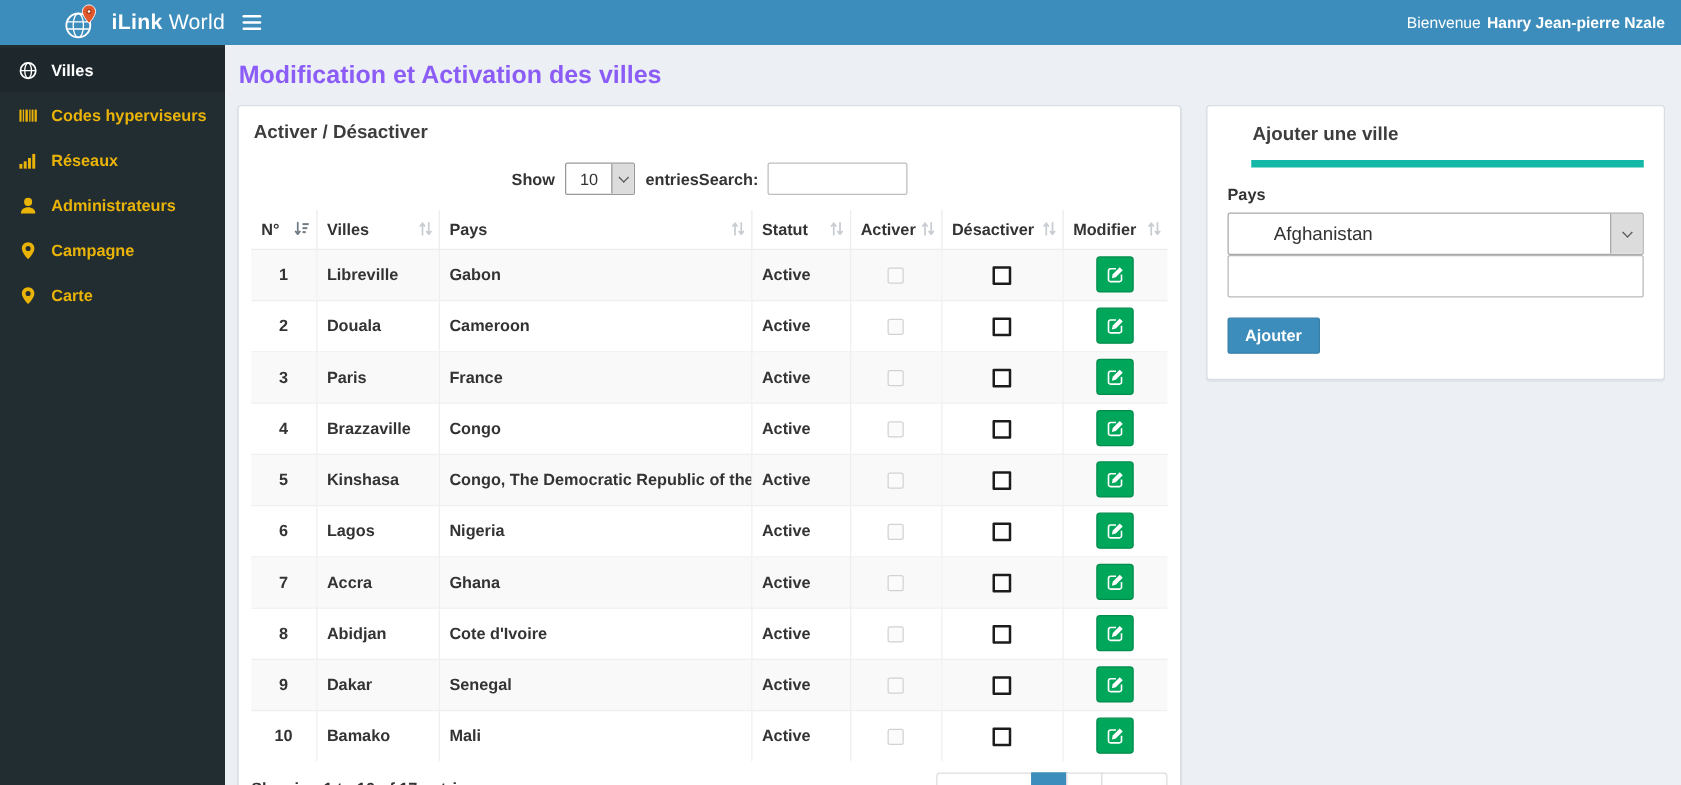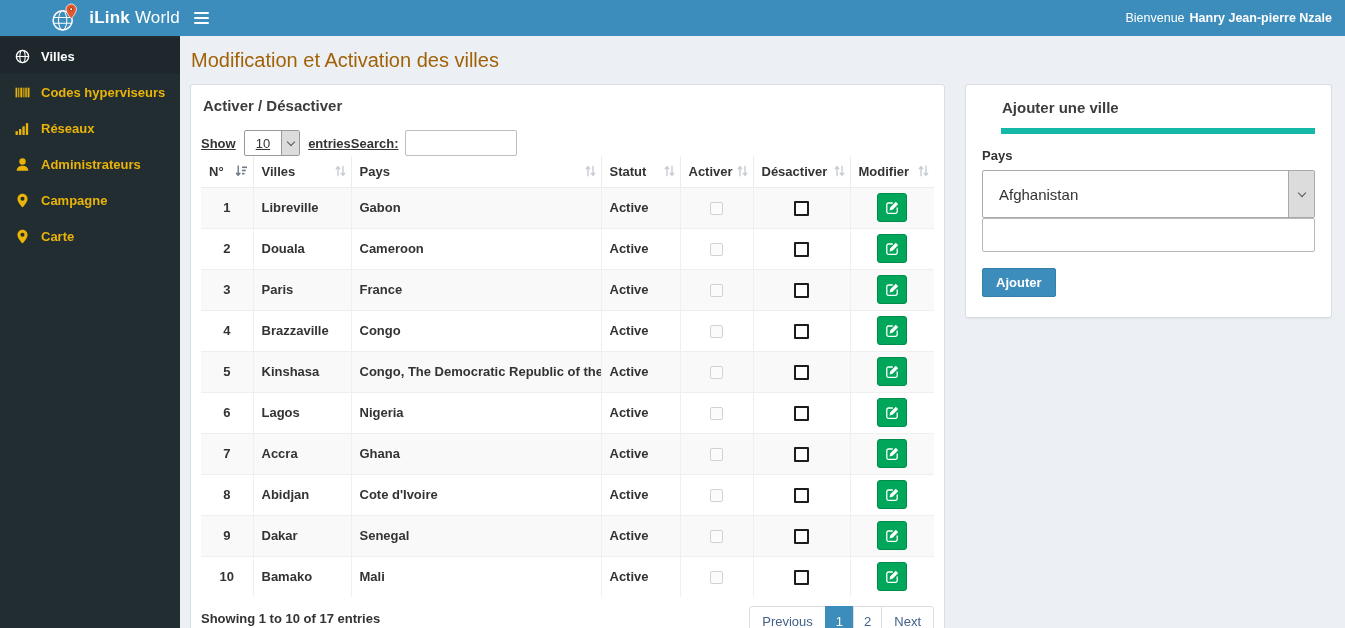--- a/index.html
+++ b/index.html
@@ -19,29 +19,29 @@
 
   
   .sidebar { position:absolute; top:36px; left:0; width:180px; height:592px; background:#222d32; }
   .sidebar ul { list-style:none; padding-top:2px; }
   .sidebar li { height:36px; display:flex; align-items:center; gap:11px; padding-left:15px; color:#eab308; font-size:13px; font-weight:600; cursor:pointer; }
   .sidebar li.active { background:#1e282c; color:#fff; }
   .sidebar li svg { width:15px; height:15px; flex:none; }
 
   
   .content { position:absolute; left:180px; top:36px; right:0; bottom:0; padding:12px 13px 0 10px; }
-  .page-title { font-size:20px; font-weight:400; color:#a16207; margin:0 0 12px 1px; line-height:24px; }
+  .page-title { font-size:20px; font-weight:700; color:#8b5cf6; margin:0 0 12px 1px; line-height:24px; }
   .columns { display:flex; align-items:flex-start; gap:20px; }
   .panel { background:#fff; border:1px solid #d9dee4; border-radius:3px; box-shadow:0 1px 1px rgba(0,0,0,.05); }
   .panel-title { font-size:15px; font-weight:600; color:#3d3d3d; }
 
   
   .table-panel { width:755px; padding:10px; }
   .table-panel .panel-title { margin:2px 0 16px 2px; }
-  .controls { display:flex; justify-content:flex-start; align-items:center; margin-bottom:0; font-size:13px; font-weight:600;text-decoration:underline; }
+  .controls { display:flex; justify-content:center; align-items:center; margin-bottom:12px; font-size:13px; font-weight:600; }
   .length { display:flex; align-items:center; gap:8px; }
   .fake-select { display:inline-flex; align-items:stretch; height:26px; background:#fff; border:1px solid #999; border-radius:2px; overflow:hidden; cursor:pointer; }
   .fake-select .val { display:flex; align-items:center; justify-content:center; padding:0 11px; font-weight:400; }
   .fake-select .arrow-box { width:18px; background:#dcdcdc; border-left:1px solid #999; display:flex; align-items:center; justify-content:center; }
   .chev { width:6px; height:6px; border-right:1.5px solid #555; border-bottom:1.5px solid #555; transform:rotate(45deg); margin-top:-3px; }
   .search-box { display:flex; align-items:center; gap:7px; }
   .search-box input { width:112px; height:26px; border:1px solid #bdbdbd; border-radius:2px; padding:0 6px; font:inherit; font-size:13px; }
 
   table.villes { width:100%; border-collapse:collapse; border-style:hidden; table-layout:fixed; font-size:13px; }
   .villes th { height:31px; padding:0 8px; text-align:left; font-weight:700; color:#333; border:1px solid #ececec; position:relative; cursor:pointer; white-space:nowrap; }
@@ -60,21 +60,21 @@
   .page-item { display:block; padding:7px 12px; font-size:13px; background:#fff; border:1px solid #ddd; color:#44618a; margin-left:-1px; cursor:pointer; text-decoration:none; }
   .page-item.num { padding:7px 10px; }
   .page-item.first { border-radius:3px 0 0 3px; margin-left:0; }
   .page-item.last { border-radius:0 3px 3px 0; }
   .page-item.active { background:#3c8dbc; border-color:#3c8dbc; color:#fff; }
 
   
   .add-panel { width:367px; padding:12px 16px 20px; }
   .add-panel .panel-title { padding:2px 0 12px 1px; border-bottom:6px solid #14b8a6;margin-left:19px; }
   .field-label { font-size:13px; font-weight:700; margin:14px 0 7px; }
-  .select-lg { display:flex; height:48px; border:1px solid #a9a9a9; border-radius:2px; background:#fff; overflow:hidden; cursor:pointer; }
+  .select-lg { display:flex; height:34px; border:1px solid #a9a9a9; border-radius:2px; background:#fff; overflow:hidden; cursor:pointer;padding-left:20px; }
   .select-lg .val { flex:1; display:flex; align-items:center; padding-left:16px; font-size:15px; color:#333; }
   .select-lg .arrow-box { width:26px; background:#dcdcdc; border-left:1px solid #a9a9a9; display:flex; align-items:center; justify-content:center; }
   .text-input { width:100%; height:34px; border:1px solid #b9b9b9; border-radius:2px; padding:0 8px; font:inherit; font-size:14px; }
   .submit-btn { margin-top:16px; background:#3c8dbc; border:1px solid #367fa9; border-radius:2px; color:#fff; font-family:inherit; font-size:13px; font-weight:600; padding:6px 13px; cursor:pointer; }
 </style>
 </head>
 <body>
 
 <header class="topbar">
   <div class="brand">

